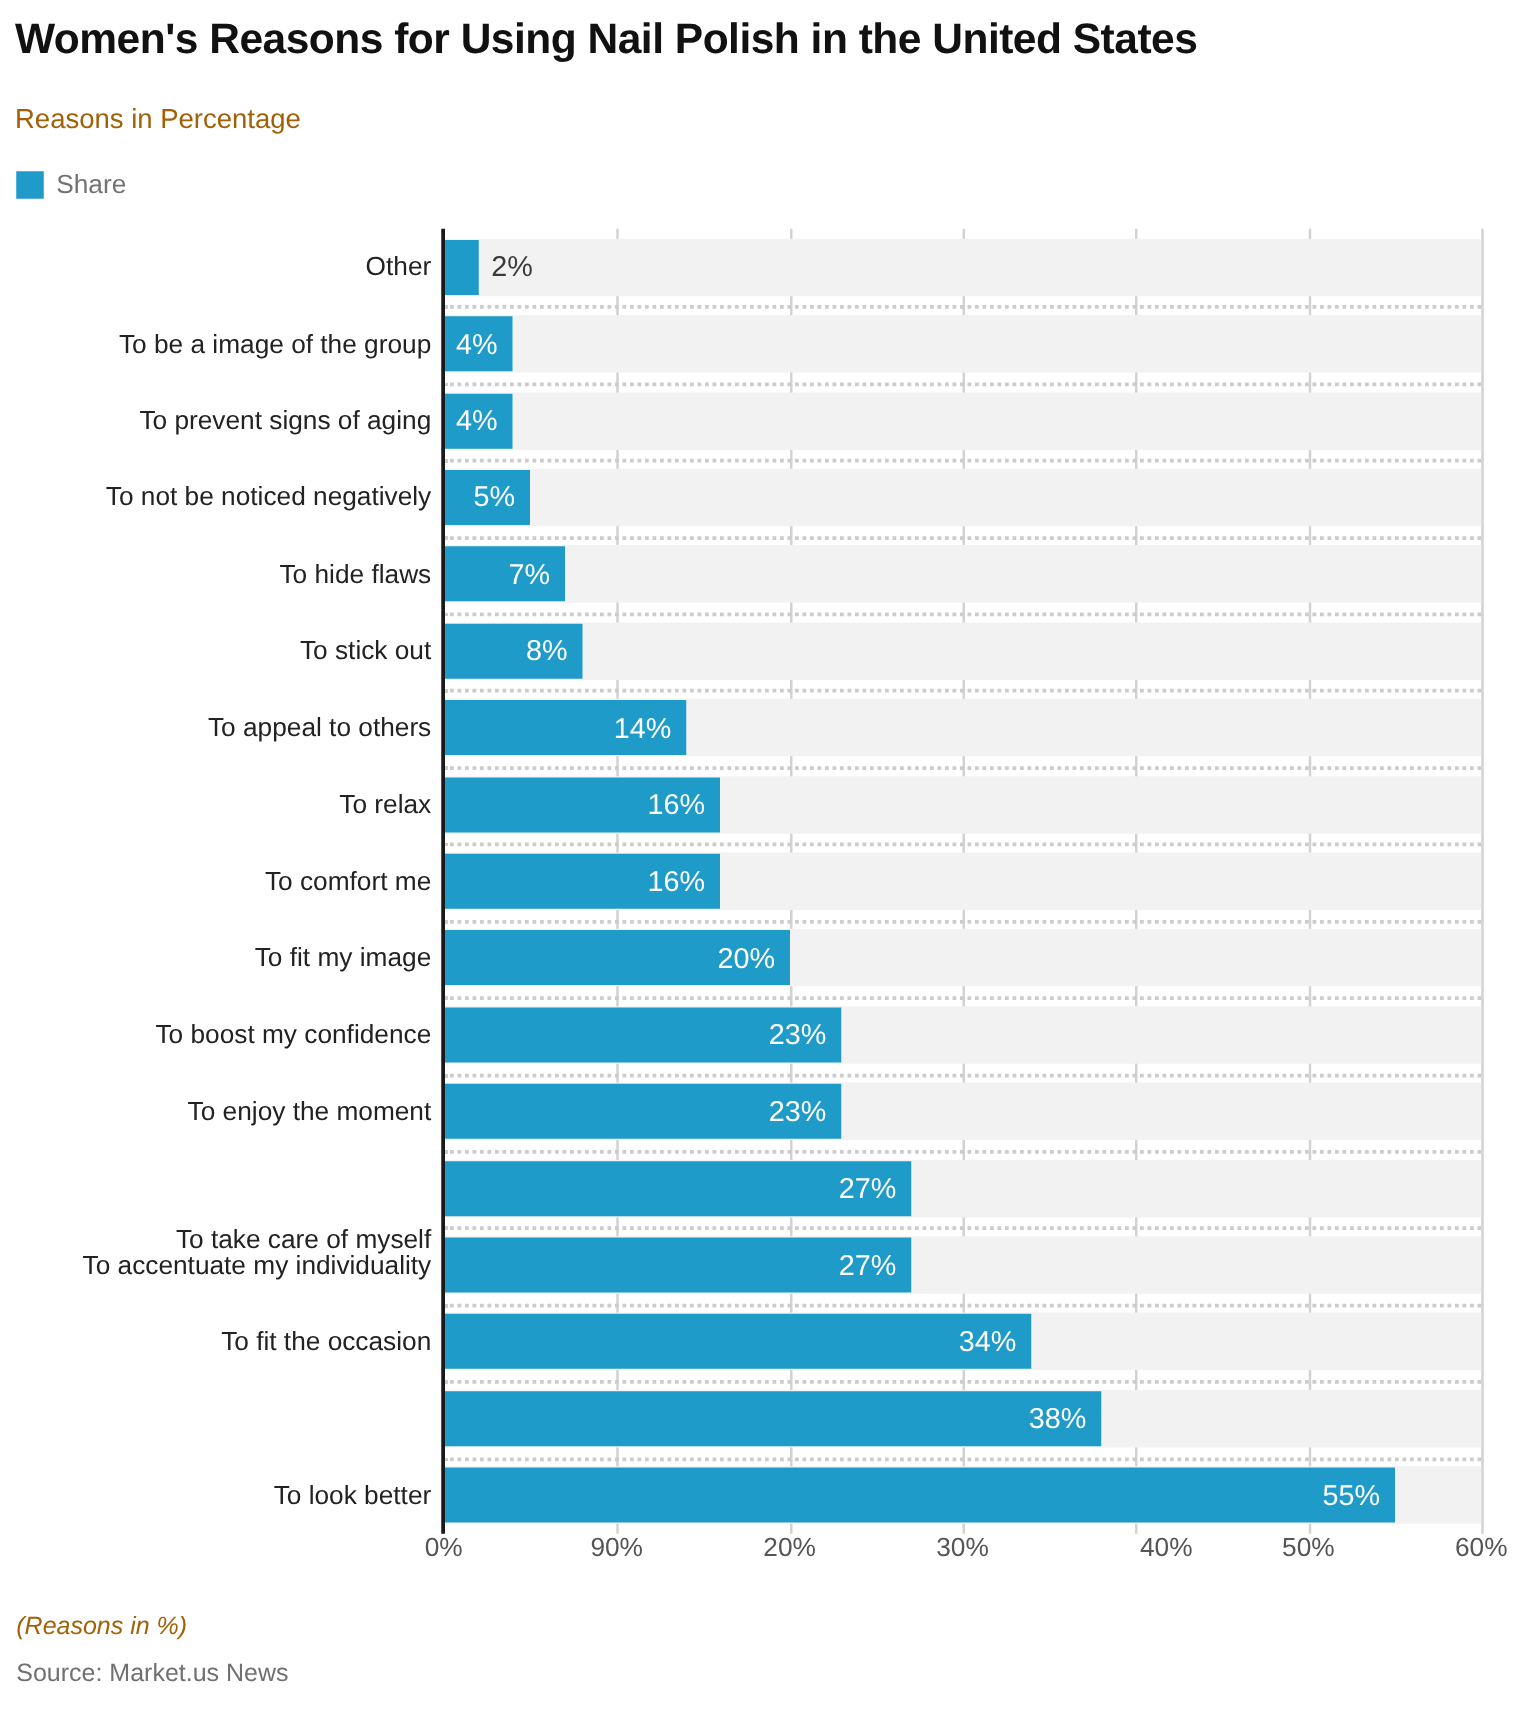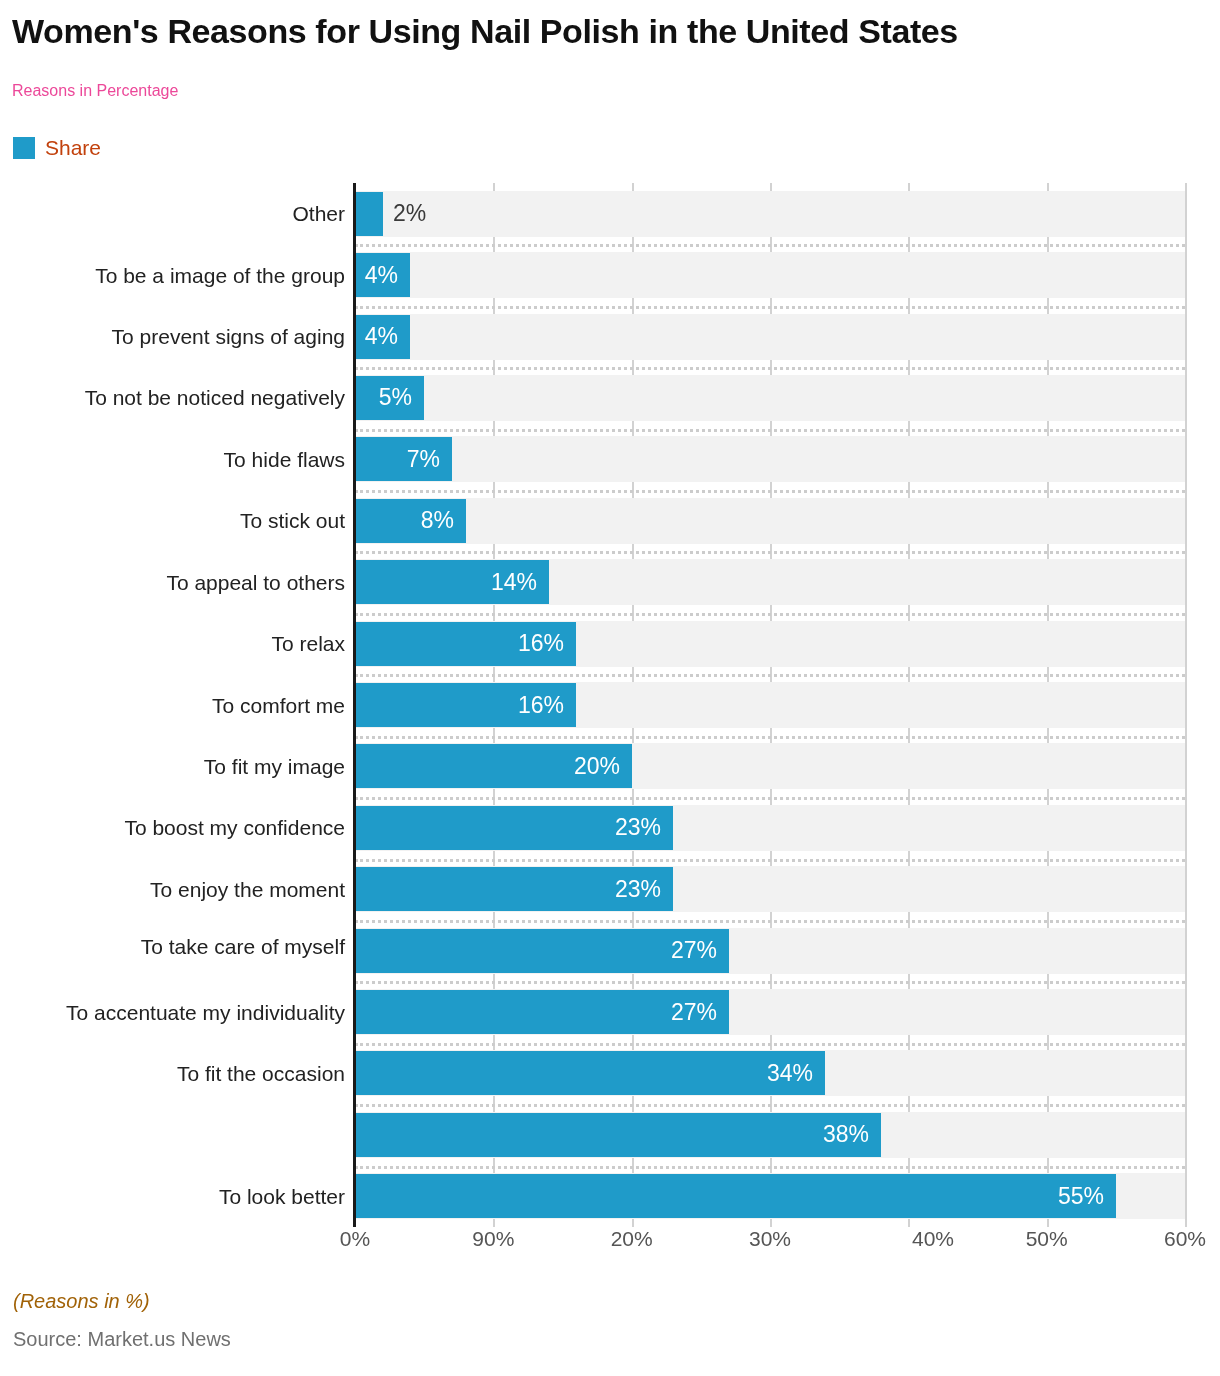--- a/index.html
+++ b/index.html
@@ -28,42 +28,42 @@
     font-weight: bold;
     color: #111111;
     letter-spacing: -0.4px;
     white-space: nowrap;
   }
 
   #chart-subtitle {
     position: absolute;
     left: 12px;
     top: 82px;
-    font-size: 16px;
+    font-size: 22px;
     font-weight: normal;
-    color: #ec4899;
+    color: #a16207;
     white-space: nowrap;
   }
 
   
   #chart-legend {
     position: absolute;
     left: 13px;
     top: 136px;
     display: flex;
     align-items: center;
   }
   .legend-swatch {
     width: 22px;
     height: 22px;
     display: inline-block;
   }
   .legend-label {
     font-size: 21px;
-    color: #c2410c;
+    color: #737373;
     margin-left: 10px;
     white-space: nowrap;
   }
 
   
   #plot-area {
     position: absolute;
     left: 0px;
     top: 183px;
     width: 1220px;
@@ -259,21 +259,21 @@
     <div class="bar-value" style="top: 569.912px; line-height: 27px; left: 355px; width: 265px;">20%</div>
     <div class="cat-label" style="top: 570.912px; line-height: 25px;">To fit my image</div>
     <div class="bar" style="background: rgb(31, 155, 201); top: 622.824px; height: 44px; width: 318px;"></div>
     <div class="bar-value" style="top: 631.324px; line-height: 27px; left: 355px; width: 306px;">23%</div>
     <div class="cat-label" style="top: 632.324px; line-height: 25px;">To boost my confidence</div>
     <div class="bar" style="background: rgb(31, 155, 201); top: 684.235px; height: 44px; width: 318px;"></div>
     <div class="bar-value" style="top: 692.735px; line-height: 27px; left: 355px; width: 306px;">23%</div>
     <div class="cat-label" style="top: 693.735px; line-height: 25px;">To enjoy the moment</div>
     <div class="bar" style="background: rgb(31, 155, 201); top: 745.647px; height: 44px; width: 374px;"></div>
     <div class="bar-value" style="top: 754.147px; line-height: 27px; left: 355px; width: 362px;">27%</div>
-    <div class="cat-label" style="top: 751px; line-height: 25px;">To take care of myself</div>
+    <div class="cat-label" style="top: 796px; line-height: 25px;">To take care of myself</div>
     <div class="bar" style="background: rgb(31, 155, 201); top: 807.059px; height: 44px; width: 374px;"></div>
     <div class="bar-value" style="top: 815.559px; line-height: 27px; left: 355px; width: 362px;">27%</div>
     <div class="cat-label" style="top: 816.559px; line-height: 25px;">To accentuate my individuality</div>
     <div class="bar" style="background: rgb(31, 155, 201); top: 868.471px; height: 44px; width: 470px;"></div>
     <div class="bar-value" style="top: 876.971px; line-height: 27px; left: 355px; width: 458px;">34%</div>
     <div class="cat-label" style="top: 877.971px; line-height: 25px;">To fit the occasion</div>
     <div class="bar" style="background: rgb(31, 155, 201); top: 929.882px; height: 44px; width: 526px;"></div>
     <div class="bar-value" style="top: 938.382px; line-height: 27px; left: 355px; width: 514px;">38%</div>
     <div class="bar" style="background: rgb(31, 155, 201); top: 991.294px; height: 44px; width: 761px;"></div>
     <div class="bar-value" style="top: 999.794px; line-height: 27px; left: 355px; width: 749px;">55%</div>

